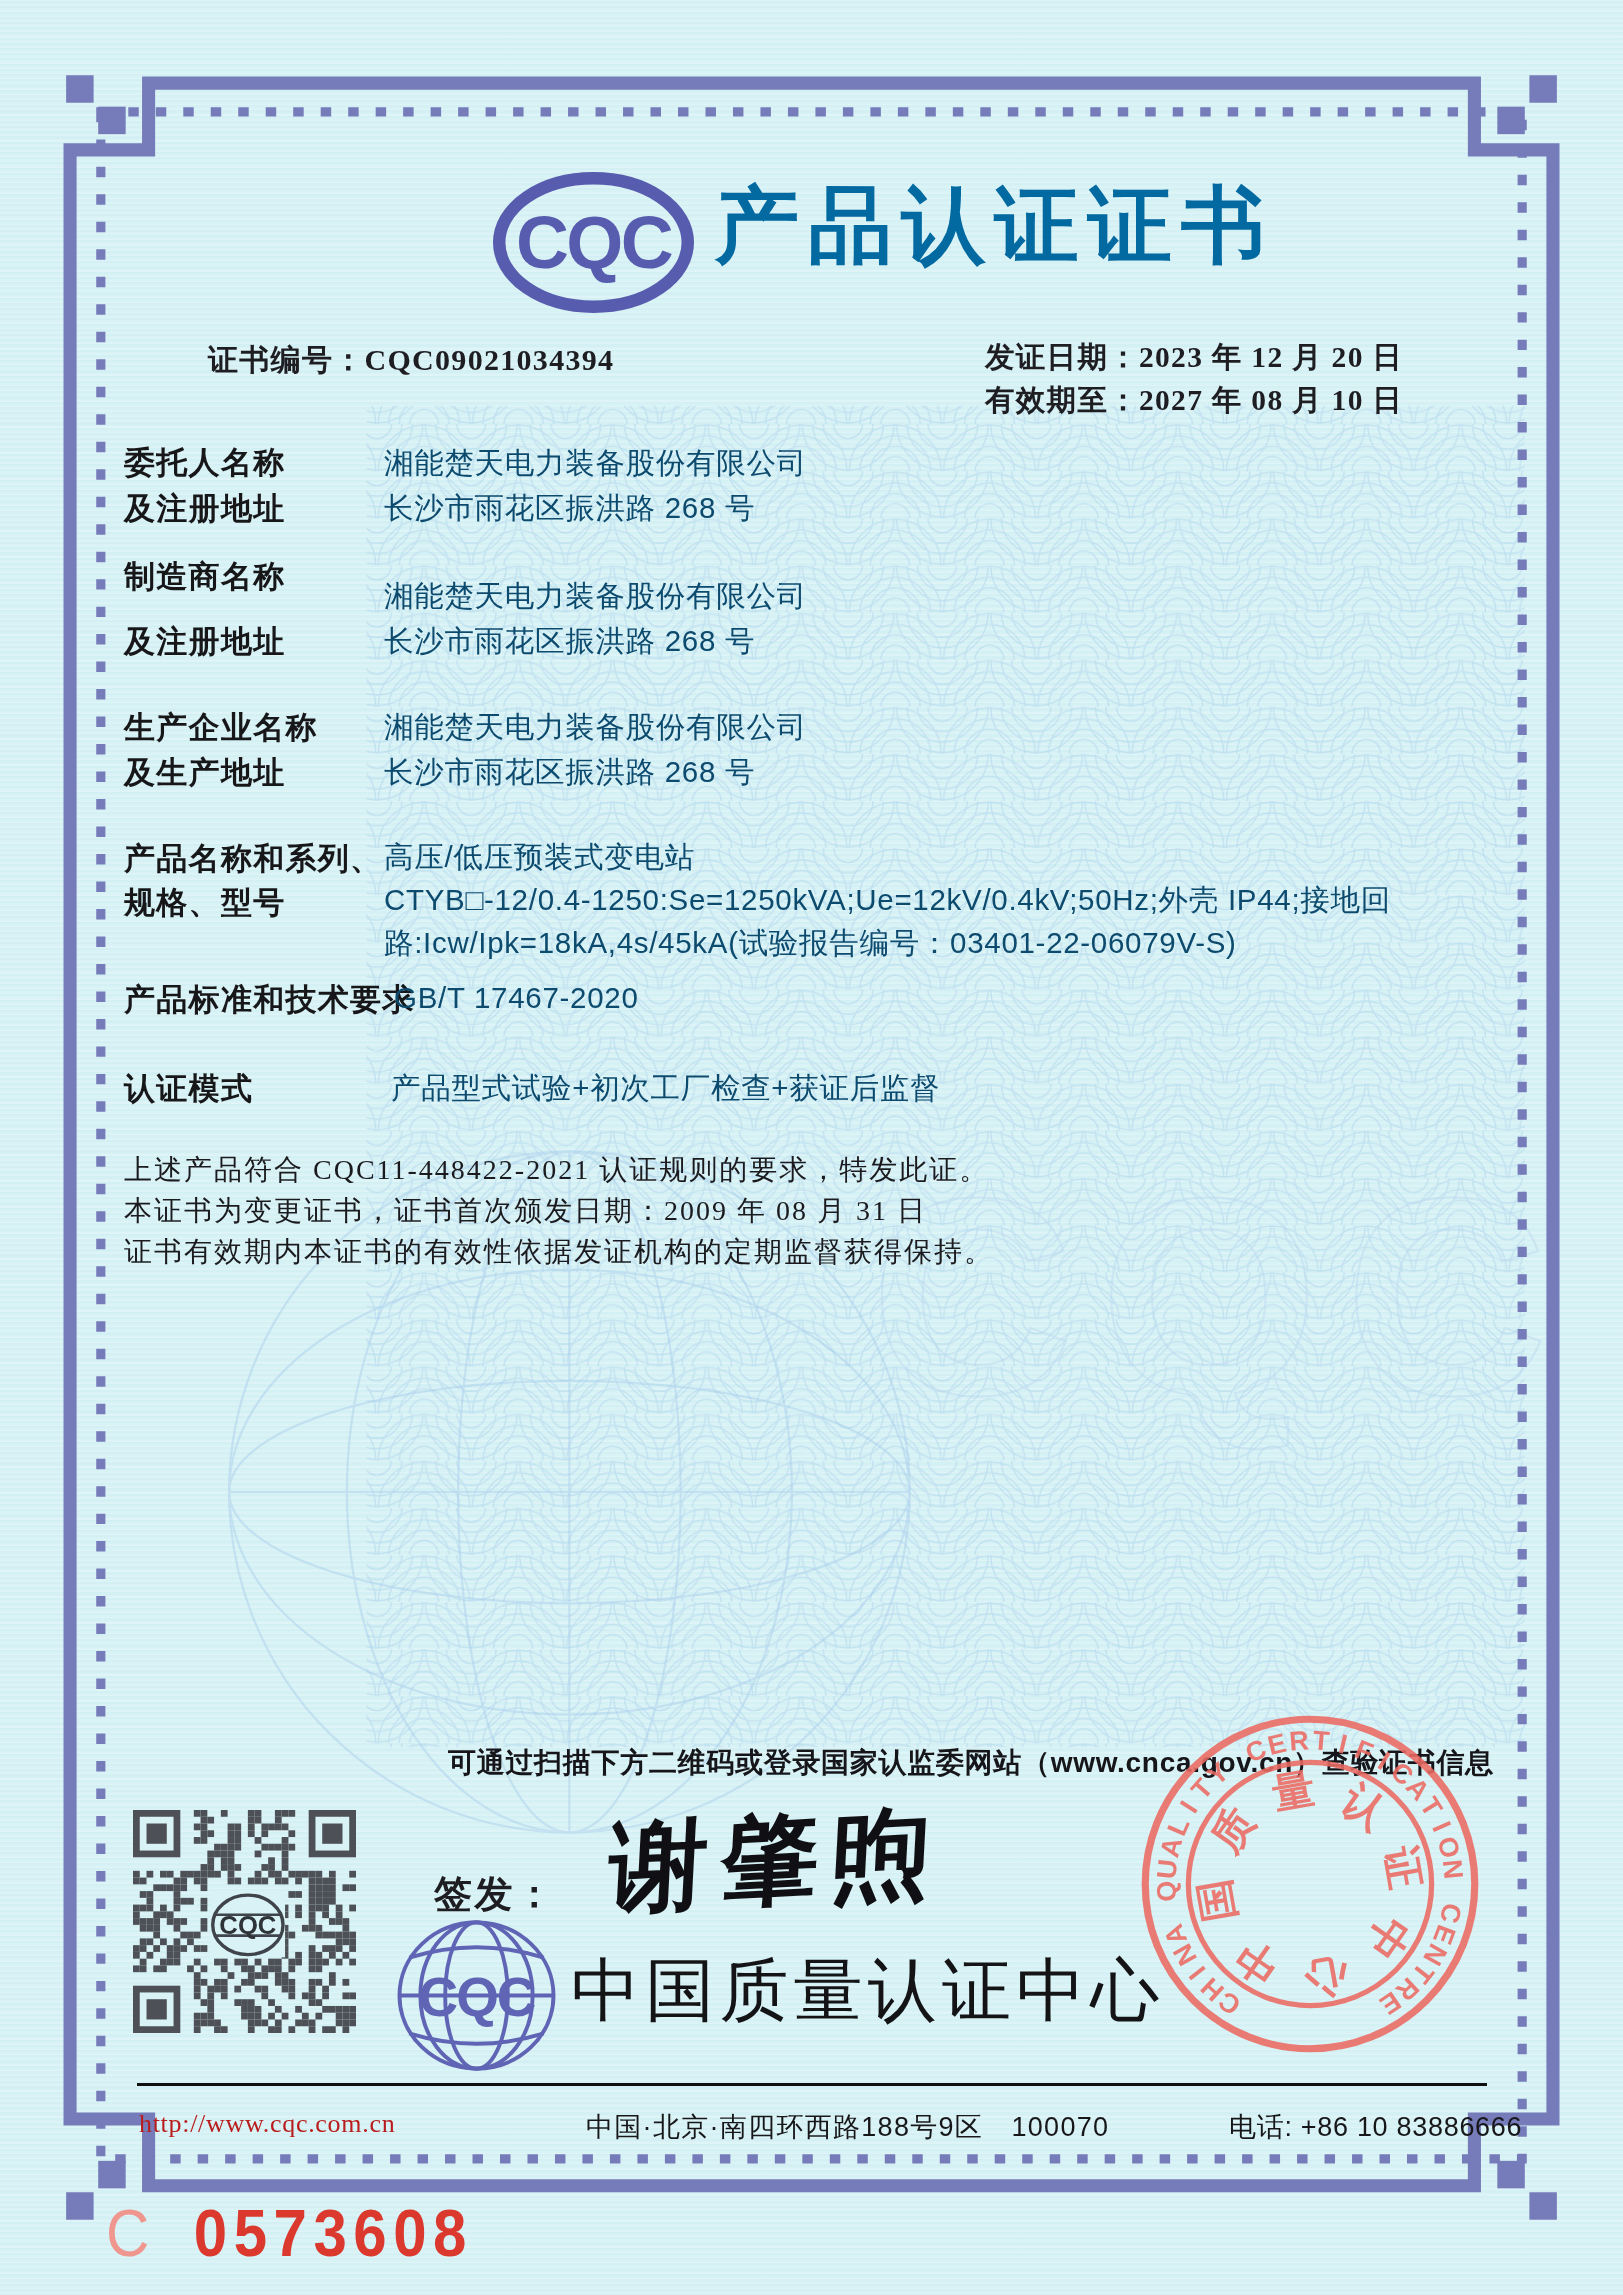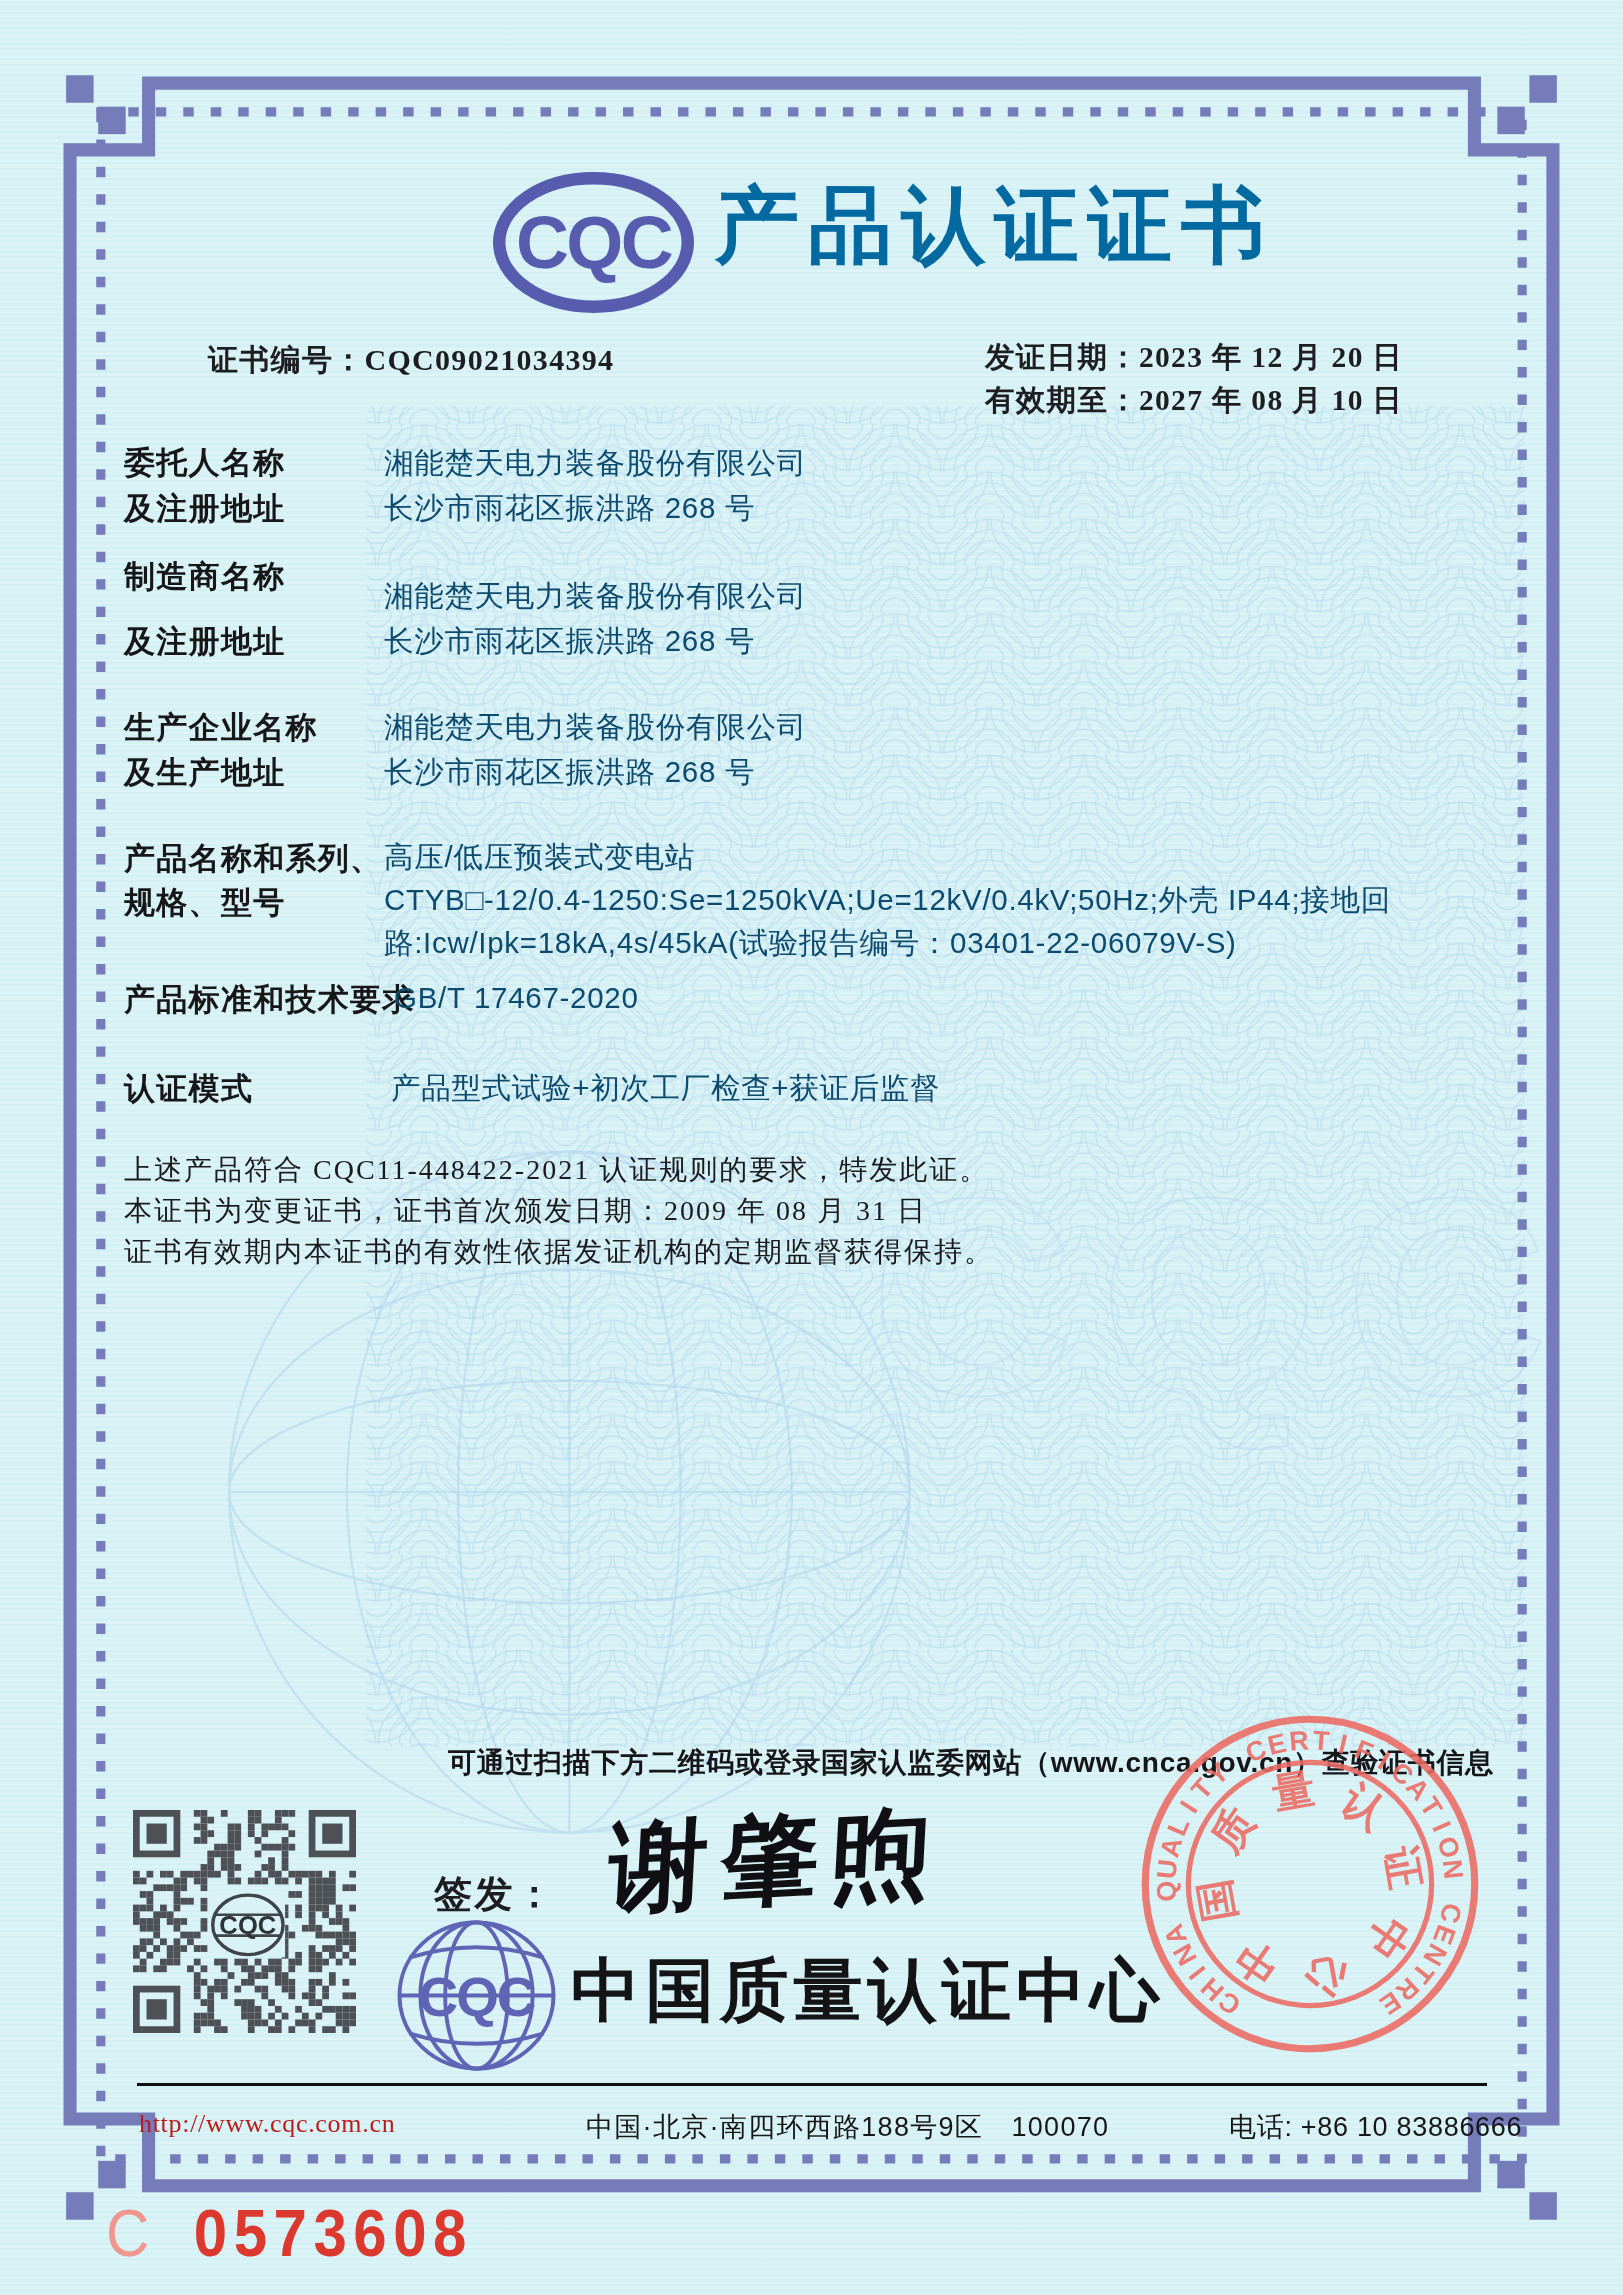--- a/index.html
+++ b/index.html
@@ -34,21 +34,21 @@
   .fvalue{left:376px;font-weight:400;font-size:29.5px;letter-spacing:0.7px;white-space:nowrap;color:#0c4a6e;margin-left:8px;}
   .stmt{left:124px;font-family:"Liberation Serif", serif;font-size:28px;letter-spacing:2px;white-space:nowrap;color:#1b1b1f;}
   
   .qrnote{left:448px;top:1744px;font-size:28px;font-weight:700;letter-spacing:0.7px;white-space:nowrap;color:#15151a;}
   .signlabel{left:434px;top:1869px;font-family:"Liberation Serif", serif;font-size:38px;font-weight:700;letter-spacing:2.6px;}
   .signature{
     left:609px;top:1795px;font-size:99px;font-weight:700;color:#101014;
     font-family:"DejaVu Serif", serif;transform:rotate(-3deg) skewX(-6deg);
     letter-spacing:11.8px;white-space:nowrap;
   }
-  .orgname{left:571px;top:1945px;font-size:69px;font-weight:700;letter-spacing:5.2px;white-space:nowrap;color:#141417;}
+  .orgname{left:571px;top:1945px;font-size:69px;font-weight:400;letter-spacing:5.2px;white-space:nowrap;color:#141417;}
   
   #stamp{left:1140px;top:1714px;width:340px;height:340px;z-index:4;opacity:.88;}
   #stamp .ring{position:absolute;inset:0;}
   .stamp-ch-en{
     position:absolute;left:50%;top:50%;font-size:27px;font-weight:700;color:#ec6a63;
     font-family:"Liberation Sans", sans-serif;
   }
   .stamp-ch-cn{
     position:absolute;left:50%;top:50%;font-size:42px;font-weight:700;color:#ec6a63;
   }

